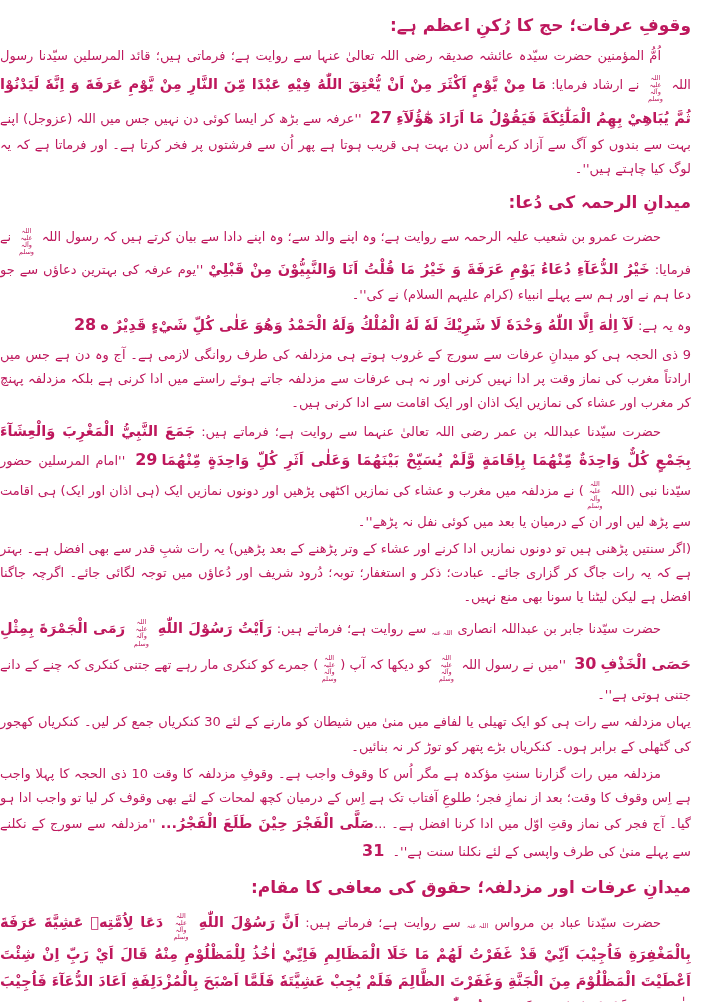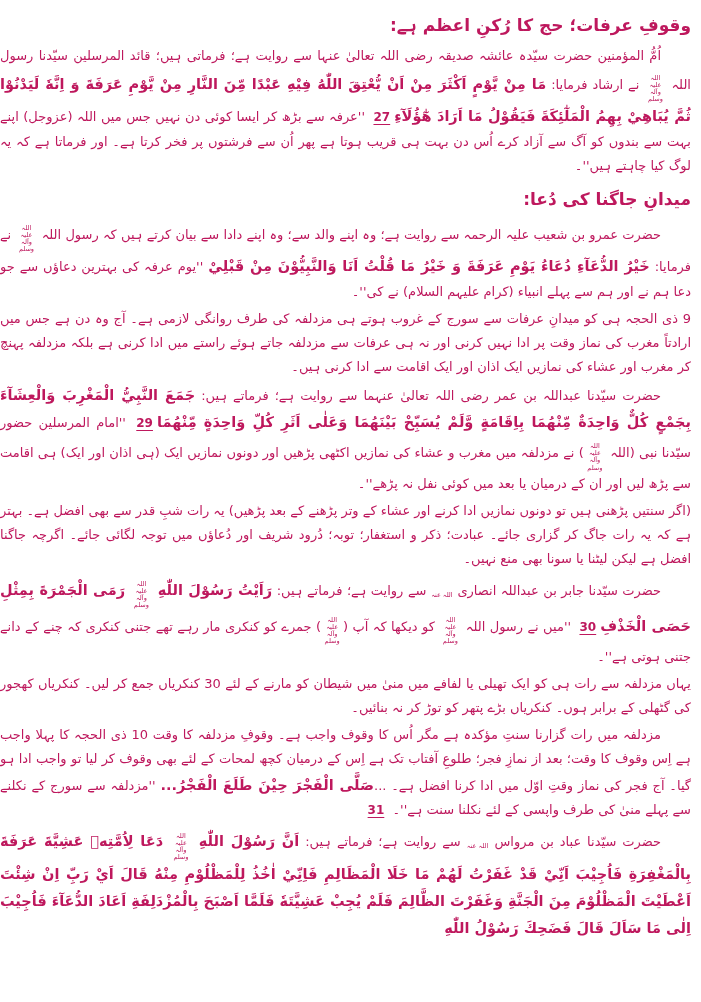--- a/index.html
+++ b/index.html
@@ -14,37 +14,39 @@
     margin:9px 0 5px 0;line-height:1.5;
   }
   .para{
     font-size:13px;line-height:1.85;margin:1px 0 3px 0;
     text-align:justify;
   }
   .para.indent{text-indent:30px;}
   .urdu{font-weight:normal;}
   .arabic{font-weight:bold;font-size:14.5px;}
   .ref{
-    font-weight:bold;font-size:12px;padding:0 4px;
-    text-decoration:underline;text-underline-offset:3px;
+    font-weight:bold;font-size:16px;padding:0 4px;
+    text-underline-offset:3px;
   }
   .honorific{
     display:inline-block;width:22px;font-size:6.5px;line-height:1.1;
     text-align:center;vertical-align:middle;font-weight:normal;
     white-space:normal;overflow:hidden;
   }
 </style>
 </head>
 <body>
 
 <div class="page" id="page">
     <h2 class="heading">وقوفِ عرفات؛ حج کا رُکنِ اعظم ہے:</h2>
     <p class="para indent"><span class="urdu">اُمُّ المؤمنین حضرت سیّدہ عائشہ صدیقہ رضی اللہ تعالیٰ عنہا سے روایت ہے؛ فرماتی ہیں؛ قائد المرسلین سیّدنا رسول اللہ </span><span class="honorific">صلی اللہ علیہ وآلہ وسلم</span><span class="urdu"> نے ارشاد فرمایا: </span><span class="arabic">مَا مِنْ يَّوْمٍ اَكْثَرَ مِنْ اَنْ يُّعْتِقَ اللّٰهُ فِيْهِ عَبْدًا مِّنَ النَّارِ مِنْ يَّوْمِ عَرَفَةَ وَ اِنَّهٗ لَيَدْنُوْا ثُمَّ يُبَاهِيْ بِهِمُ الْمَلٰٓئِكَةَ فَيَقُوْلُ مَا اَرَادَ هٰٓؤُلَآءِ</span><span class="ref">27</span><span class="urdu"> ''عرفہ سے بڑھ کر ایسا کوئی دن نہیں جس میں اللہ (عزوجل) اپنے بہت سے بندوں کو آگ سے آزاد کرے اُس دن بہت ہی قریب ہوتا ہے پھر اُن سے فرشتوں پر فخر کرتا ہے۔ اور فرماتا ہے کہ یہ لوگ کیا چاہتے ہیں''۔</span></p>
-    <h2 class="heading">میدانِ جاگنا کی دُعا:</h2>
+    <h2 class="heading">میدانِ الرحمہ کی دُعا:</h2>
     <p class="para indent"><span class="urdu">حضرت عمرو بن شعیب علیہ الرحمہ سے روایت ہے؛ وہ اپنے والد سے؛ وہ اپنے دادا سے بیان کرتے ہیں کہ رسول اللہ </span><span class="honorific">صلی اللہ علیہ وآلہ وسلم</span><span class="urdu"> نے فرمایا: </span><span class="arabic">خَيْرُ الدُّعَآءِ دُعَاءُ يَوْمِ عَرَفَةَ وَ خَيْرُ مَا قُلْتُ اَنَا وَالنَّبِيُّوْنَ مِنْ قَبْلِيْ</span><span class="urdu"> ''یوم عرفہ کی بہترین دعاؤں سے جو دعا ہم نے اور ہم سے پہلے انبیاء (کرام علیہم السلام) نے کی''۔</span></p>
+    <p class="para"><span class="urdu">وہ یہ ہے: </span><span class="arabic">لَآ اِلٰهَ اِلَّا اللّٰهُ وَحْدَهٗ لَا شَرِيْكَ لَهٗ لَهُ الْمُلْكُ وَلَهُ الْحَمْدُ وَهُوَ عَلٰى كُلِّ شَيْءٍ قَدِيْرٌ ە</span><span class="ref">28</span></p>
     <p class="para"><span class="urdu">9 ذی الحجہ ہی کو میدانِ عرفات سے سورج کے غروب ہوتے ہی مزدلفہ کی طرف روانگی لازمی ہے۔ آج وہ دن ہے جس میں ارادتاً مغرب کی نماز وقت پر ادا نہیں کرنی اور نہ ہی عرفات سے مزدلفہ جاتے ہوئے راستے میں ادا کرنی ہے بلکہ مزدلفہ پہنچ کر مغرب اور عشاء کی نمازیں ایک اذان اور ایک اقامت سے ادا کرنی ہیں۔</span></p>
     <p class="para indent"><span class="urdu">حضرت سیّدنا عبداللہ بن عمر رضی اللہ تعالیٰ عنہما سے روایت ہے؛ فرماتے ہیں: </span><span class="arabic">جَمَعَ النَّبِيُّ الْمَغْرِبَ وَالْعِشَآءَ بِجَمْعٍ كُلٌّ وَاحِدَةٌ مِّنْهُمَا بِاِقَامَةٍ وَّلَمْ يُسَبِّحْ بَيْنَهُمَا وَعَلٰى اَثَرِ كُلِّ وَاحِدَةٍ مِّنْهُمَا</span><span class="ref">29</span><span class="urdu"> ''امام المرسلین حضور سیّدنا نبی (اللہ </span><span class="honorific">صلی اللہ علیہ وآلہ وسلم</span><span class="urdu">) نے مزدلفہ میں مغرب و عشاء کی نمازیں اکٹھی پڑھیں اور دونوں نمازیں ایک (ہی اذان اور ایک) ہی اقامت سے پڑھ لیں اور ان کے درمیان یا بعد میں کوئی نفل نہ پڑھے''۔</span></p>
     <p class="para"><span class="urdu">(اگر سنتیں پڑھنی ہیں تو دونوں نمازیں ادا کرنے اور عشاء کے وتر پڑھنے کے بعد پڑھیں) یہ رات شبِ قدر سے بھی افضل ہے۔ بہتر ہے کہ یہ رات جاگ کر گزاری جائے۔ عبادت؛ ذکر و استغفار؛ توبہ؛ دُرود شریف اور دُعاؤں میں توجہ لگائی جائے۔ اگرچہ جاگنا افضل ہے لیکن لیٹنا یا سونا بھی منع نہیں۔</span></p>
     <p class="para indent"><span class="urdu">حضرت سیّدنا جابر بن عبداللہ انصاری </span><span class="honorific">رضی اللہ عنہ</span><span class="urdu"> سے روایت ہے؛ فرماتے ہیں: </span><span class="arabic">رَاَيْتُ رَسُوْلَ اللّٰهِ </span><span class="honorific">صلی اللہ علیہ وآلہ وسلم</span><span class="arabic"> رَمَى الْجَمْرَةَ بِمِثْلِ حَصَى الْخَذْفِ</span><span class="ref">30</span><span class="urdu"> ''میں نے رسول اللہ </span><span class="honorific">صلی اللہ علیہ وآلہ وسلم</span><span class="urdu"> کو دیکھا کہ آپ (</span><span class="honorific">صلی اللہ علیہ وآلہ وسلم</span><span class="urdu">) جمرے کو کنکری مار رہے تھے جتنی کنکری کہ چنے کے دانے جتنی ہوتی ہے''۔</span></p>
     <p class="para"><span class="urdu">یہاں مزدلفہ سے رات ہی کو ایک تھیلی یا لفافے میں منیٰ میں شیطان کو مارنے کے لئے 30 کنکریاں جمع کر لیں۔ کنکریاں کھجور کی گٹھلی کے برابر ہوں۔ کنکریاں بڑے پتھر کو توڑ کر نہ بنائیں۔</span></p>
     <p class="para indent"><span class="urdu">مزدلفہ میں رات گزارنا سنتِ مؤکدہ ہے مگر اُس کا وقوف واجب ہے۔ وقوفِ مزدلفہ کا وقت 10 ذی الحجہ کا پہلا واجب ہے اِس وقوف کا وقت؛ بعد از نمازِ فجر؛ طلوعِ آفتاب تک ہے اِس کے درمیان کچھ لمحات کے لئے بھی وقوف کر لیا تو واجب ادا ہو گیا۔ آج فجر کی نماز وقتِ اوّل میں ادا کرنا افضل ہے۔ ...</span><span class="arabic">صَلَّى الْفَجْرَ حِيْنَ طَلَعَ الْفَجْرُ...</span><span class="urdu"> ''مزدلفہ سے سورج کے نکلنے سے پہلے منیٰ کی طرف واپسی کے لئے نکلنا سنت ہے''۔ </span><span class="ref">31</span></p>
+    <h2 class="heading">میدانِ عرفات اور مزدلفہ؛ حقوق کی معافی کا مقام:</h2>
     <p class="para indent"><span class="urdu">حضرت سیّدنا عباد بن مرواس </span><span class="honorific">رضی اللہ عنہ</span><span class="urdu"> سے روایت ہے؛ فرماتے ہیں: </span><span class="arabic">اَنَّ رَسُوْلَ اللّٰهِ </span><span class="honorific">صلی اللہ علیہ وآلہ وسلم</span><span class="arabic"> دَعَا لِاُمَّتِهٖ عَشِيَّةَ عَرَفَةَ بِالْمَغْفِرَةِ فَاُجِيْبَ اَنِّيْ قَدْ غَفَرْتُ لَهُمْ مَا خَلَا الْمَظَالِمِ فَاِنِّيْ اٰخُذُ لِلْمَظْلُوْمِ مِنْهُ قَالَ اَيْ رَبِّ اِنْ شِئْتَ اَعْطَيْتَ الْمَظْلُوْمَ مِنَ الْجَنَّةِ وَغَفَرْتَ الظَّالِمَ فَلَمْ يُجِبْ عَشِيَّتَهٗ فَلَمَّا اَصْبَحَ بِالْمُزْدَلِفَةِ اَعَادَ الدُّعَآءَ فَاُجِيْبَ اِلٰى مَا سَاَلَ قَالَ فَضَحِكَ رَسُوْلُ اللّٰهِ </span></p>
   </div>
 
 </body></html>

